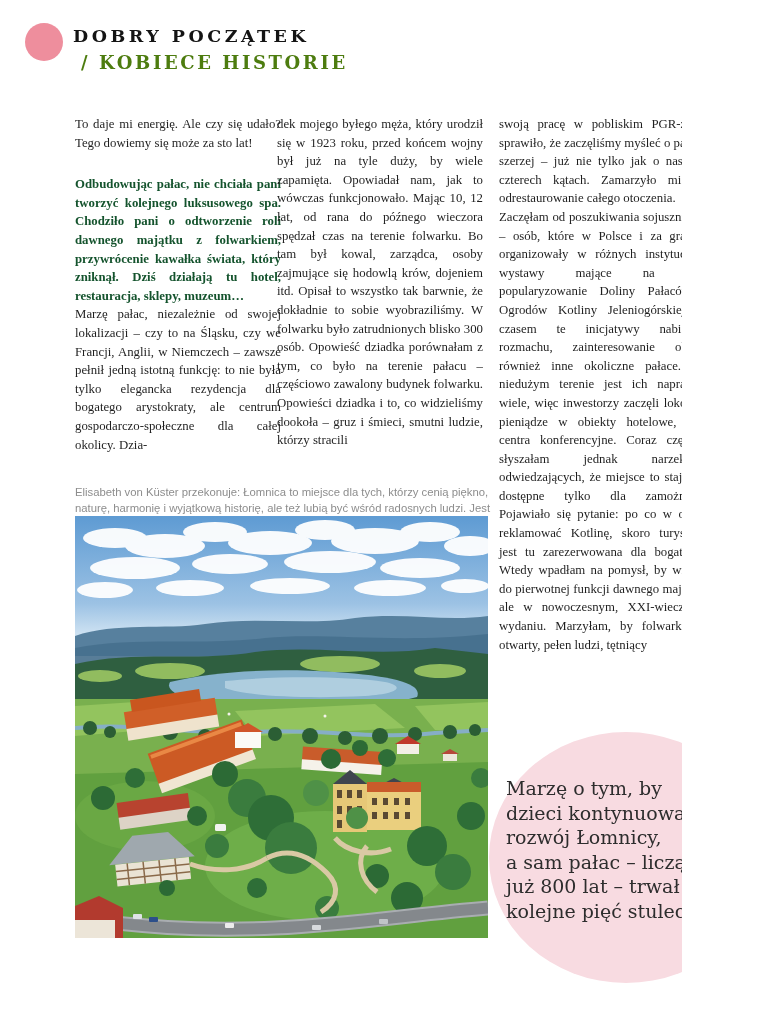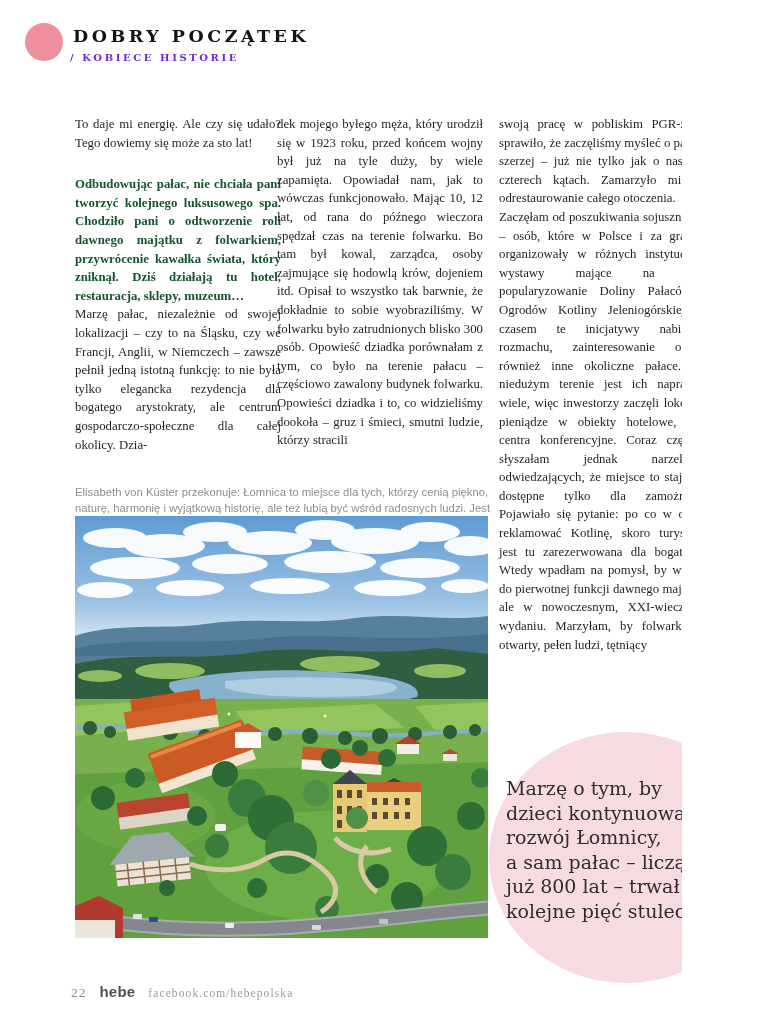--- a/index.html
+++ b/index.html
@@ -19,24 +19,24 @@
     background: #ee8e9d;
   }
   .hdr-title {
     position: absolute; left: 73px; top: 26px;
     font-family: "DejaVu Serif", serif;
     font-size: 17.5px; font-weight: 700;
     letter-spacing: 3.5px; color: #141414;
     white-space: nowrap;
   }
   .hdr-sub {
-    position: absolute; left: 70px; top: 52px;
+    position: absolute; left: 81px; top: 52px;
     font-family: "DejaVu Serif", serif;
-    font-size: 10px; font-weight: 700;
-    letter-spacing: 2.6px; color: #6d28d9;
+    font-size: 18px; font-weight: 700;
+    letter-spacing: 2.6px; color: #4d7c0f;
     white-space: nowrap;
   }
   
   .col {
     position: absolute; top: 115px;
     width: 206px;
     font-size: 12.8px; line-height: 18.6px;
     text-align: justify;
     color: #1f1f1f;
   }
@@ -330,19 +330,14 @@
   </div>
 
   <div class="quote-circle"></div>
   <div class="quote-text">Marzę o tym, by
 dzieci kontynuowały
 rozwój Łomnicy,
 a sam pałac – liczący
 już 800 lat – trwał
 kolejne pięć stuleci.</div>
 
-  <div class="footer">
-    <span class="pageno">22</span>
-    <span class="logo">hebe</span>
-    <span class="url">facebook.com/hebepolska</span>
-  </div>
 
 </div>
 
 </body></html>

